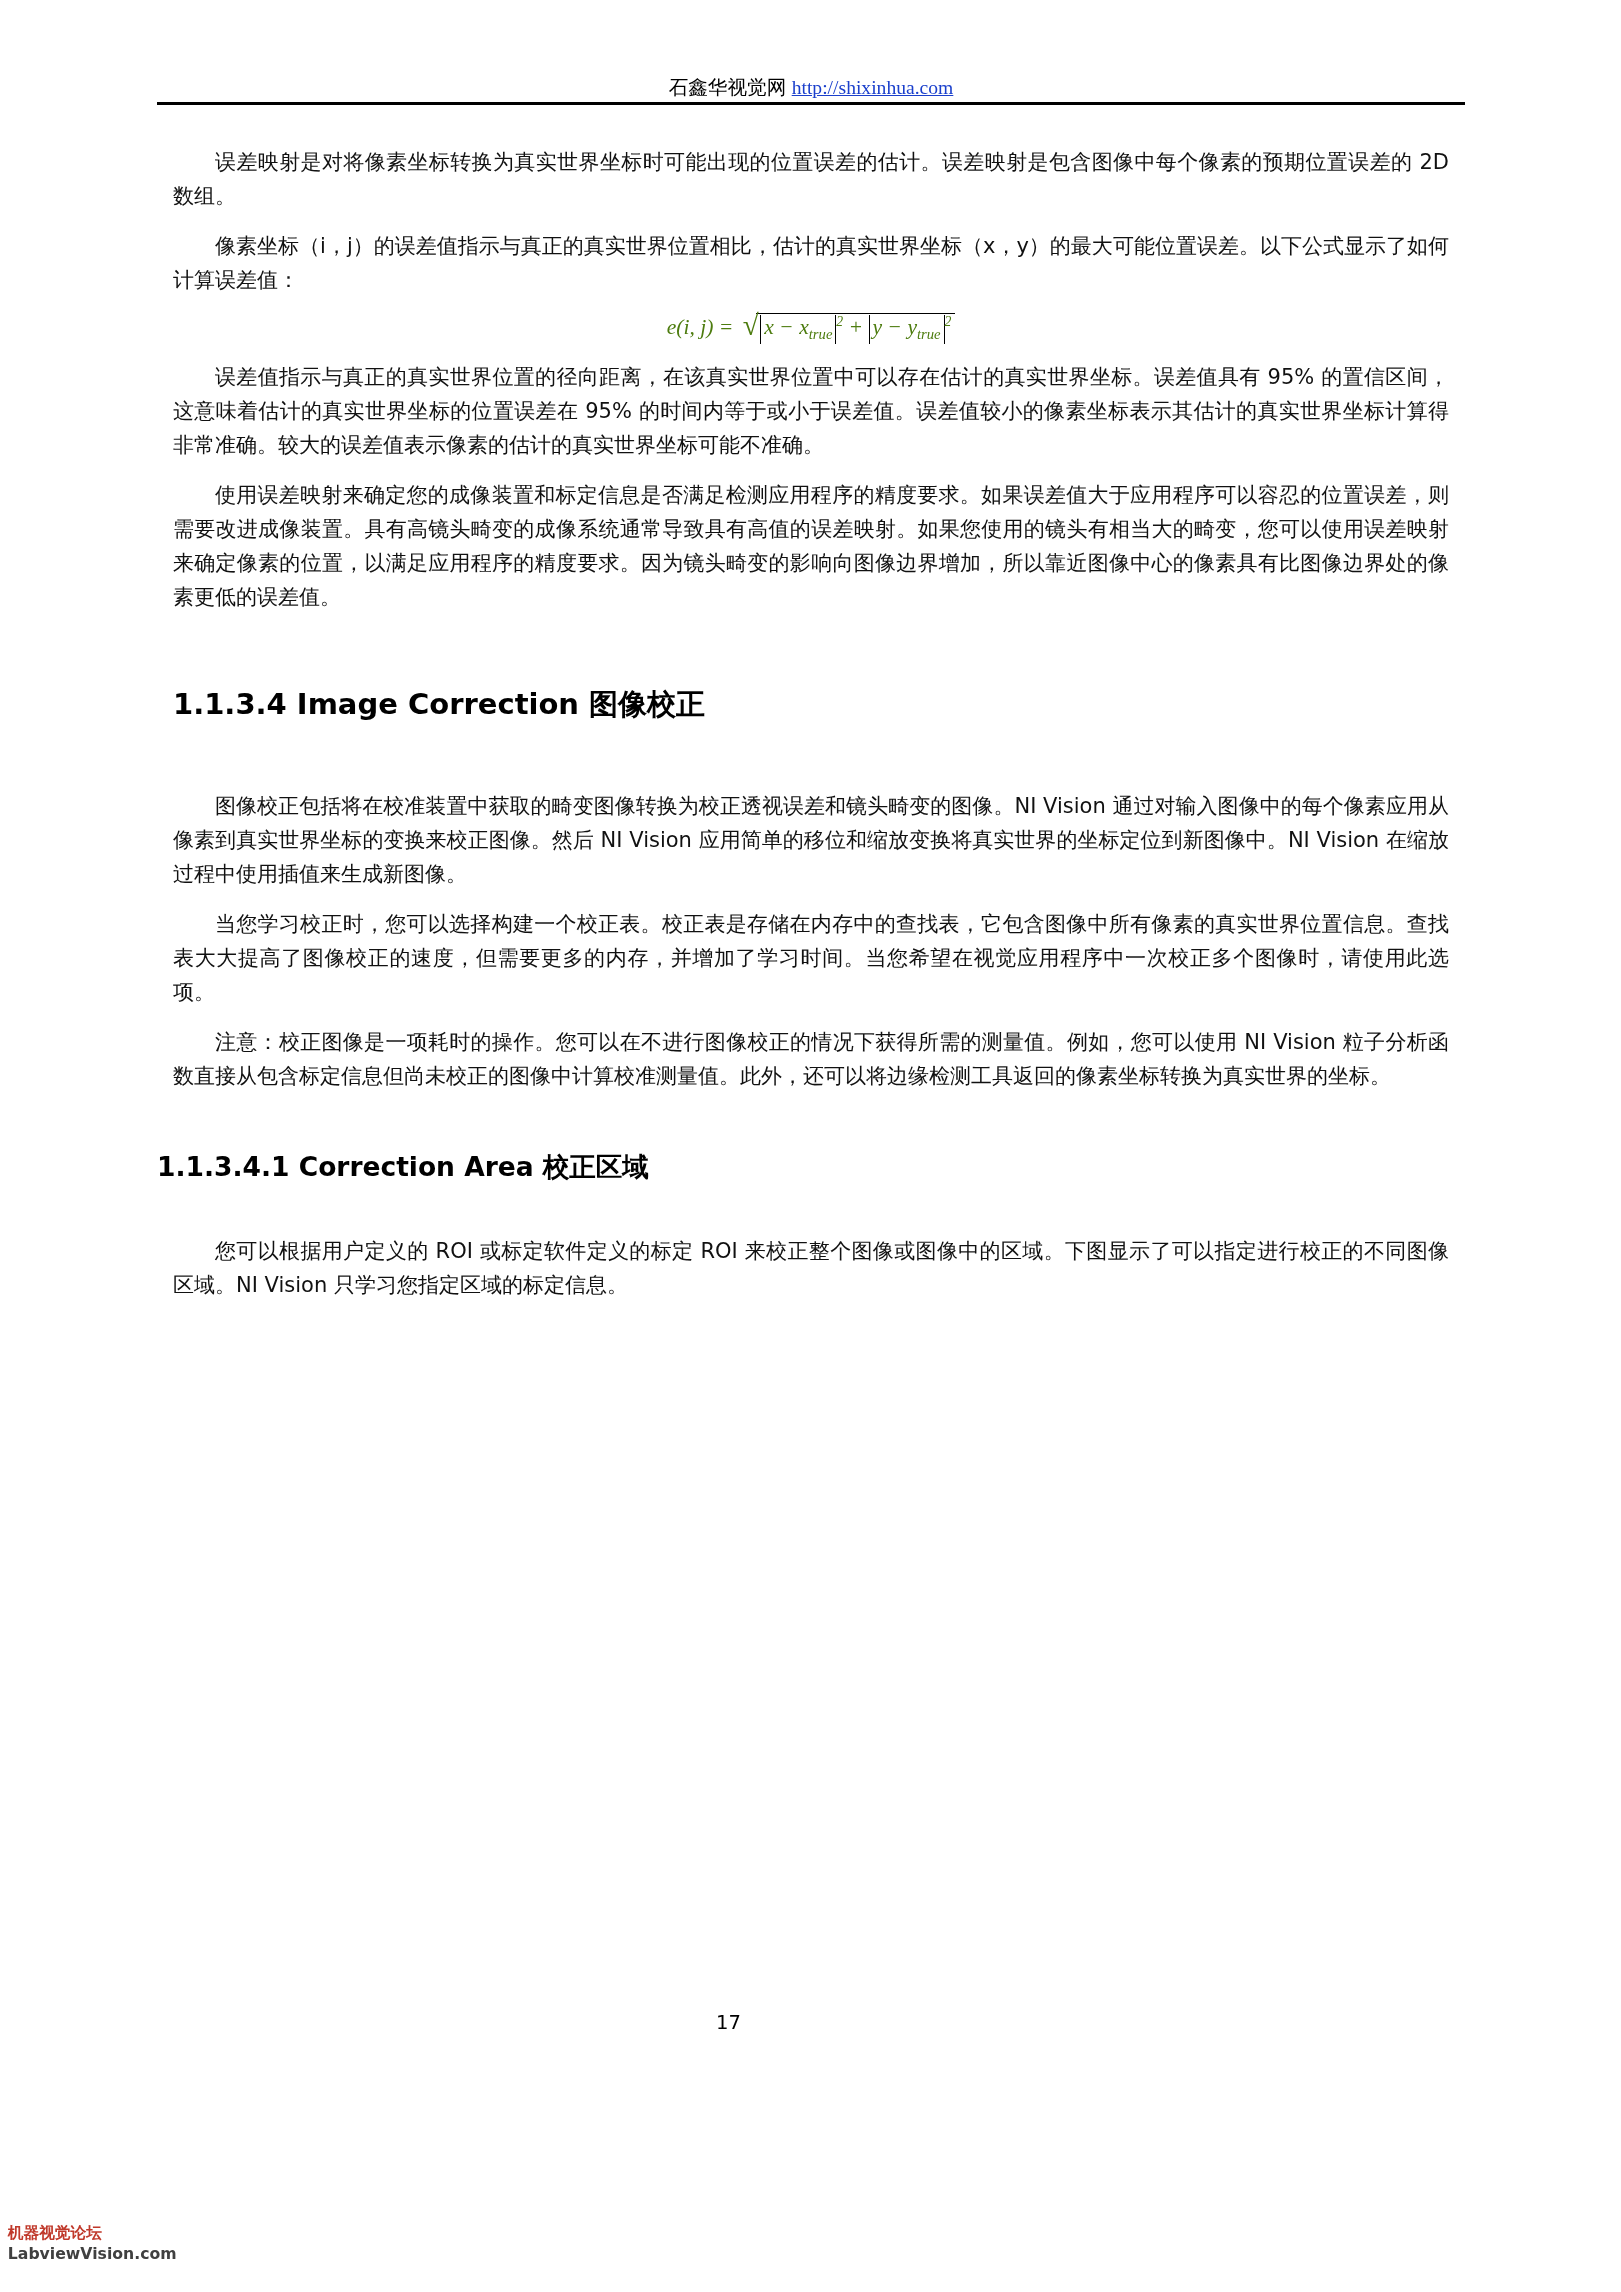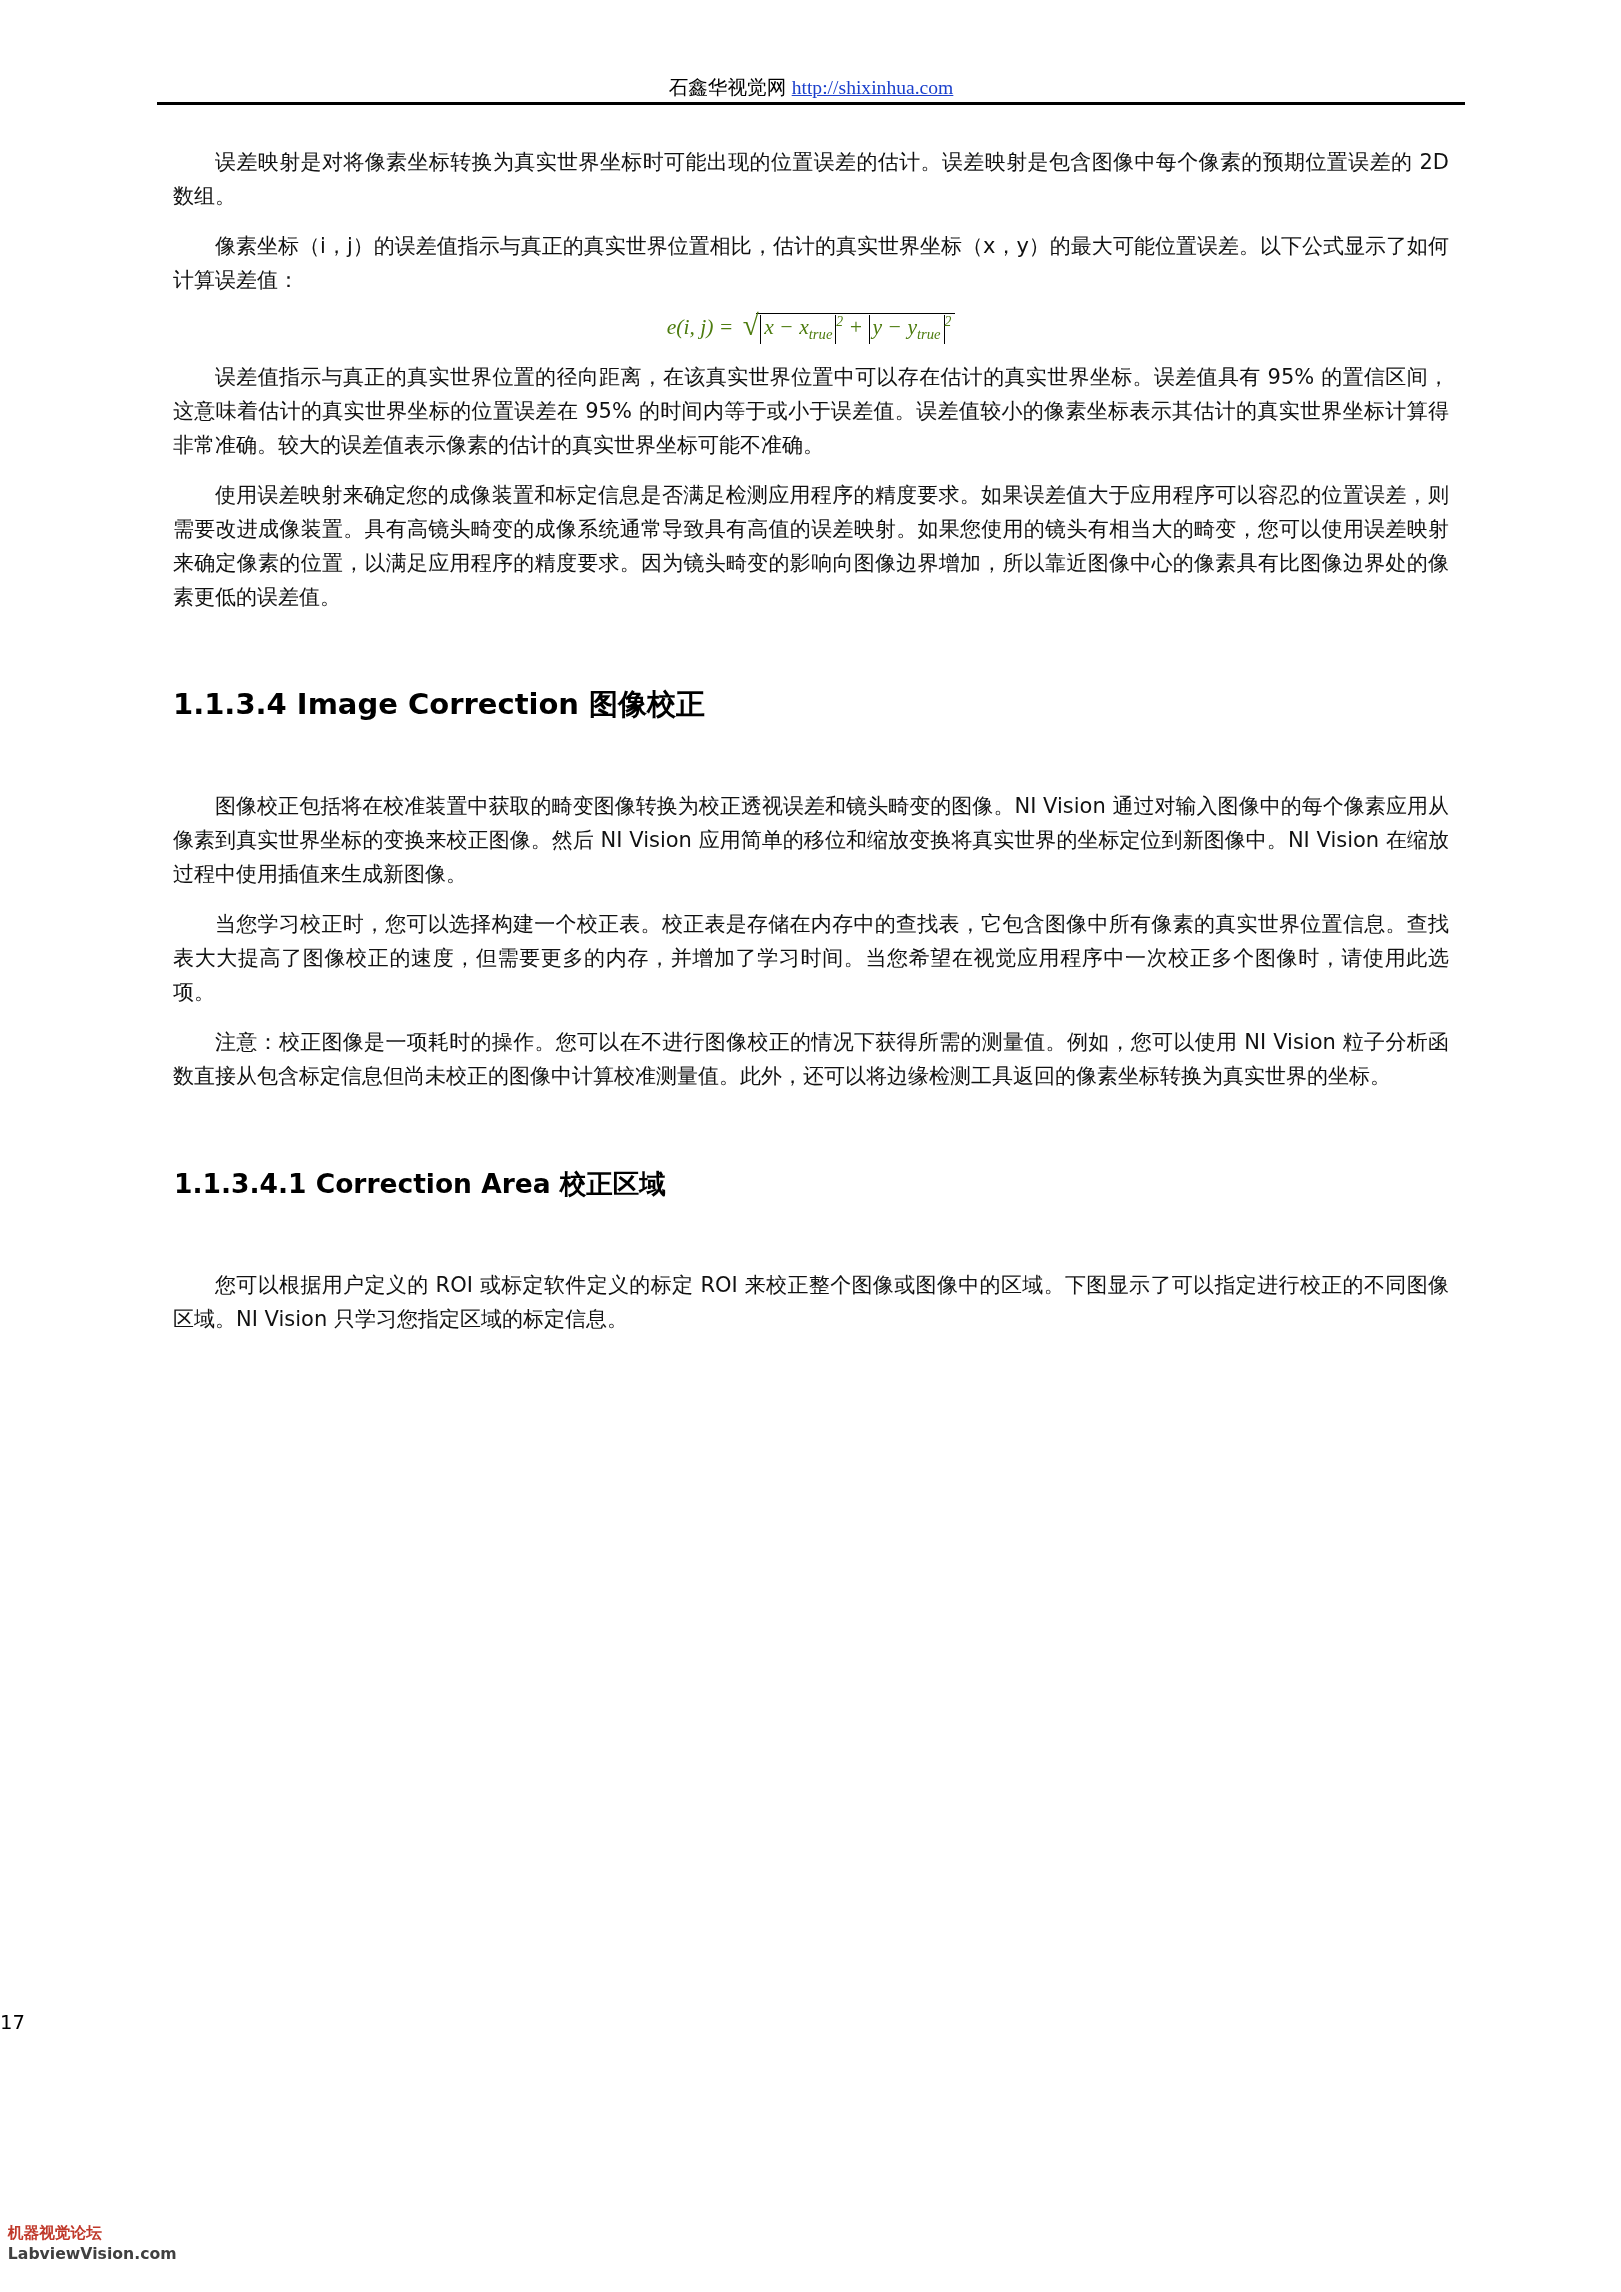--- a/index.html
+++ b/index.html
@@ -124,36 +124,37 @@
   h2.sec {
     margin: 16px;
     font-family: "DejaVu Sans", sans-serif;
     font-weight: bold;
     font-size: 29px;
     line-height: 39px;
     color: #000;
     letter-spacing: 0px;
   }
   h3.sec {
-    margin: 17px;
+    margin: 0;
     font-family: "DejaVu Sans", sans-serif;
     font-weight: bold;
     font-size: 26.5px;
     line-height: 37px;
     color: #000;
   }
   .sp-34 { height: 33px; }
   .sp-40 { height: 39px; }
 
   
   .page-number {
     position: absolute;
     top: 2011px;
     left: 0;
     width: 1457px;
+    text-align: center;
     font-family: "DejaVu Sans", sans-serif;
     font-size: 19.6px;
     color: #000;
   }
 
   
   .footer-wm {
     position: absolute;
     left: 7.8px;
     top: 2223px;

